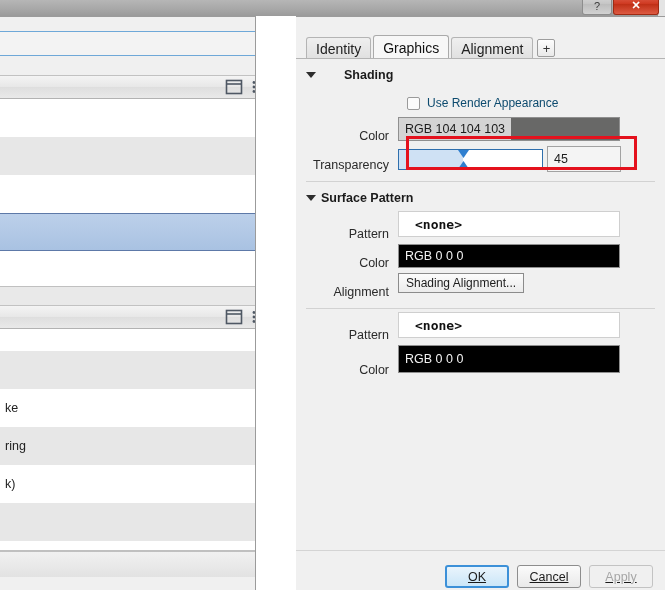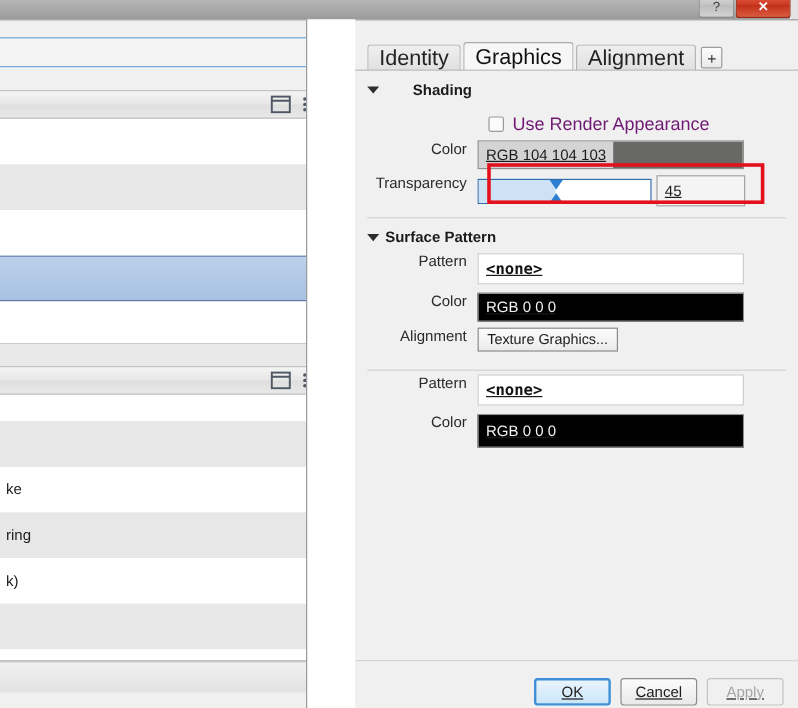--- a/index.html
+++ b/index.html
@@ -229,21 +229,21 @@
     display: flex;
     align-items: flex-end;
     padding-left: 10px;
     box-sizing: border-box;
   }
   .tab {
     height: 22px;
     padding: 0 9px;
     box-sizing: border-box;
     display: flex; align-items: center;
-    font-size: 18px;
+    font-size: 14px;
     color: #222;
     border: 1px solid #b4b4b4;
     border-bottom: none;
     border-radius: 3px 3px 0 0;
     background: linear-gradient(to bottom, #efefef, #e0e0e0);
     margin-right: 2px;
   }
   .tab.active {
     background: #f7f7f7;
     border-color: #aaaaaa;
@@ -285,46 +285,46 @@
     font-size: 12.5px;
     font-weight: bold;
     color: #1b1b1b;
     height: 20px;
   }
   .tri { width: 0; height: 0; border-left: 5px solid #2d2d2d; border-top: 4px solid transparent; border-bottom: 4px solid transparent; }
   .tri.open { border-left: 5px solid transparent; border-right: 5px solid transparent; border-top: 6px solid #2d2d2d; border-bottom: none; }
 
   .field-row {
     display: flex;
-    align-items: flex-start;
+    align-items: flex-end;
     height: 26px;
     margin-top: 3px;
   }
   .field-label {
     width: 102px;
     flex: 0 0 102px;
     text-align: right;
     padding-right: 9px;
     box-sizing: border-box;
     font-size: 12.5px;
     color: #2a2a2a;
   }
-  .field-ctrl { flex: 1 1 auto; position: relative; height: 100%; text-decoration: underline; }
+  .field-ctrl { flex: 1 1 auto; position: relative; height: 100%; }
 
   
   .cb-row { display: flex; align-items: center; height: 22px; padding-left: 111px; }
   .cb {
     width: 13px; height: 13px;
     border: 1px solid #9a9a9a;
     background: #fbfbfb;
     border-radius: 2px;
     box-sizing: border-box;
     margin-right: 7px;
   }
-  .cb-label { font-size: 15px; color: #701a75; }
+  .cb-label { font-size: 12px; color: #0c4a6e; }
 
   
   .color-field {
     height: 24px;
     width: 222px;
     border: 1px solid #8f8f8f;
     box-sizing: border-box;
     display: flex;
     align-items: stretch;
     overflow: hidden;
@@ -376,21 +376,21 @@
     color: #1c1c1c;
   }
 
   
   .pattern-field {
     width: 222px; height: 26px;
     background: #ffffff;
     border: 1px solid #cfcfcf;
     box-sizing: border-box;
     display: flex; align-items: center;
-    padding-left: 6px;
+    padding-left: 16px;
     font-family: "DejaVu Sans Mono", monospace;
     font-size: 13px;
     font-weight: bold;
     color: #111;
   }
 
   .btn-small {
     height: 20px;
     padding: 0 7px;
     border: 1px solid #8b8b8b;
@@ -662,21 +662,21 @@
           <div class="color-field" style="background:#000;">
             <span class="color-name on-dark">RGB 0 0 0</span>
             <span class="color-fill" style="background:#000000;"></span>
           </div>
         </div>
       </div>
 
       <div class="field-row">
         <div class="field-label">Alignment</div>
         <div class="field-ctrl">
-          <span class="btn-small">Texture Graphics...</span>
+          <span class="btn-small">Shading Alignment...</span>
         </div>
       </div>
 
       <div class="hr-sep"></div>
 
 
       <div class="field-row" style="height:30px;">
         <div class="field-label">Pattern</div>
         <div class="field-ctrl">
           <div class="pattern-field">&lt;none&gt;</div>

